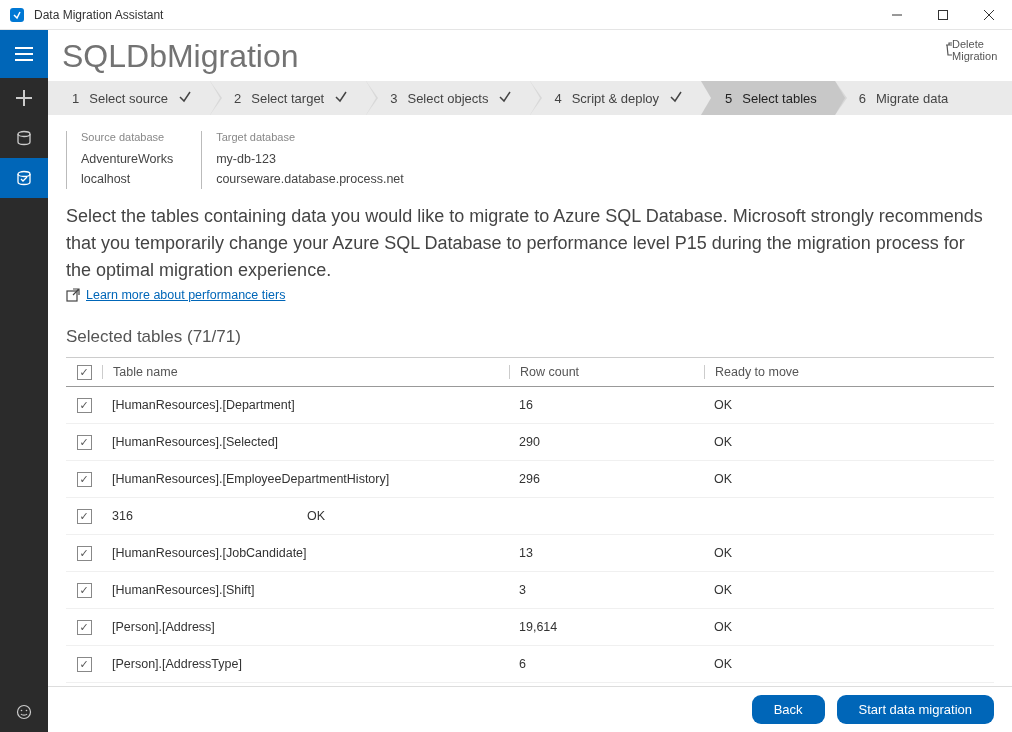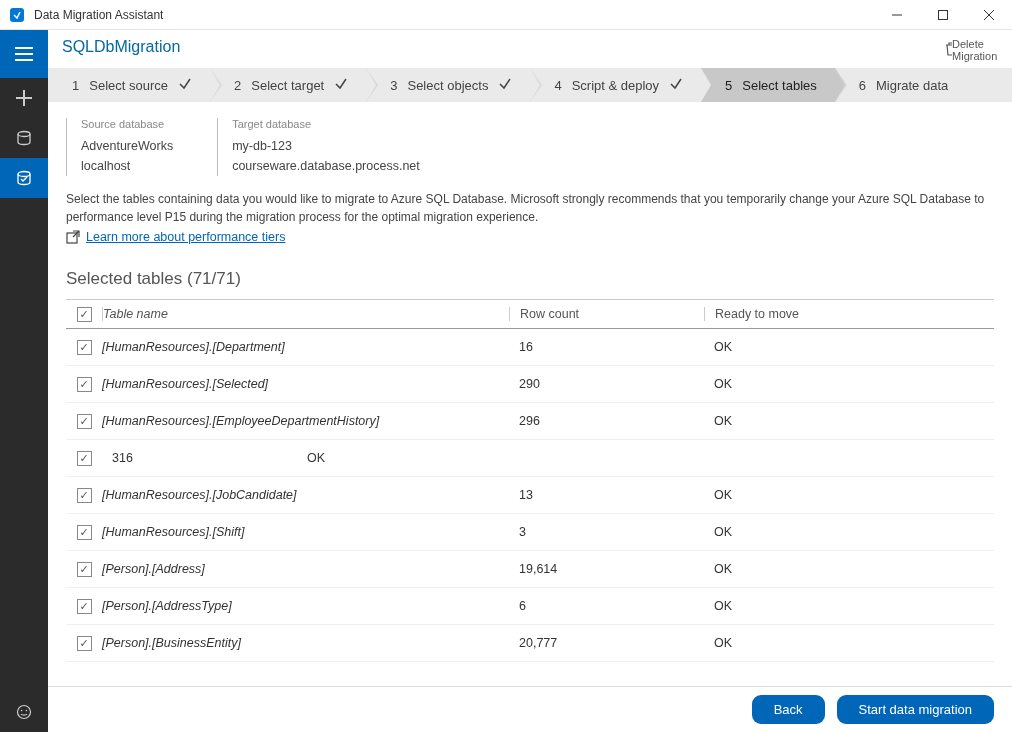--- a/index.html
+++ b/index.html
@@ -18,57 +18,57 @@
 .sidebar .ham { width: 48px; height: 48px; background: #0066b8; display: flex; align-items: center; justify-content: center; color: #fff; cursor: pointer; }
 .sidebar .sbtn { width: 48px; height: 40px; display: flex; align-items: center; justify-content: center; color: #ccc; cursor: pointer; }
 .sidebar .sbtn.active { background: #0066b8; color: #fff; }
 .sidebar .spacer { flex: 1; }
 .sidebar .footer-btn { width: 48px; height: 40px; display: flex; align-items: center; justify-content: center; color: #ccc; cursor: pointer; }
 
 .content { flex: 1; display: flex; flex-direction: column; min-width: 0; }
 
 
 .header { display: flex; align-items: flex-start; padding: 8px 14px 6px 14px; }
-.header h1 { font-size: 16px; font-weight: 400; color: #0369a1; flex: 1; }
+.header h1 { font-size: 32px; font-weight: 400; color: #737373; flex: 1; }
 .delete-migration { display: flex; flex-direction: row; align-items: center; font-size: 11px; color: #555; cursor: pointer; width: 54px; }
 .delete-migration svg { margin-bottom: 2px; }
 
 
 .steps { height: 34px; background: #eaeaea; display: flex; align-items: center; position: relative; overflow: hidden; }
 .step { display: flex; align-items: center; height: 100%; padding: 0 18px 0 24px; font-size: 13px; color: #444; position: relative; white-space: nowrap; }
 .step .num { margin-right: 10px; }
 .step.current { background: #c8c8c8; color: #222; }
 .step .chev { position: absolute; right: -10px; top: 0; width: 0; height: 0; border-top: 17px solid transparent; border-bottom: 17px solid transparent; border-left: 10px solid #eaeaea; z-index: 1; }
 .step.current .chev { border-left-color: #c8c8c8; }
 .step .chev-border { position: absolute; right: -12px; top: 0; width: 0; height: 0; border-top: 17px solid transparent; border-bottom: 17px solid transparent; border-left: 12px solid #d8d8d8; z-index: 0; }
 .step .check { margin-left: 10px; color: #444; }
 
 
 .info { padding: 16px 18px 8px 18px; }
-.db-info { display: flex; gap: 16px; margin-bottom: 14px; }
+.db-info { display: flex; gap: 0; margin-bottom: 14px; }
 .db-col { padding: 0 28px 0 14px; }
 .db-col:first-child { padding-left: 0; border-left: 1px solid #bbb; padding-left: 14px; }
 .db-col { border-left: 1px solid #bbb; }
 .db-col .label { font-size: 11px; color: #888; margin-bottom: 6px; }
 .db-col .val { font-size: 12.5px; color: #444; line-height: 1.6; }
-.instruction { font-size: 12px; color: #444; line-height: 1.5; margin-bottom: 4px; }
+.instruction { font-size: 18px; color: #444; line-height: 1.5; margin-bottom: 4px; }
 .learn-link { font-size: 12.5px; display: inline-flex; align-items: center; gap: 6px; }
 .learn-link a { color: #0066b8; text-decoration: underline; }
 .learn-link svg { color: #444; }
 
 
 .sel-heading { font-size: 17px; color: #555; padding: 14px 18px 10px 18px; font-weight: 400; }
 
 
 .tbl-wrap { flex: 1; overflow: hidden; display: flex; flex-direction: column; padding: 0 18px; min-height: 0; }
 .tbl-head { display: flex; border-top: 1px solid #ccc; border-bottom: 1px solid #999; height: 30px; align-items: center; font-size: 12.5px; color: #555; }
 .tbl-body { flex: 1; overflow-y: auto; }
 .tbl-row { display: flex; height: 37px; align-items: center; border-bottom: 1px solid #f0f0f0; font-size: 12.5px; color: #333; }
 .col-check { width: 36px; display: flex; justify-content: center; }
-.col-name { flex: 1; border-left: 1px solid #ccc; padding-left: 0; font-style: italic; }
+.col-name { flex: 1; border-left: 1px solid #ccc; padding-left: 10px; }
 .col-rowcount { width: 195px; border-left: 1px solid #ccc; padding-left: 10px; }
 .col-ready { width: 290px; border-left: 1px solid #ccc; padding-left: 10px; }
 .tbl-body .col-name, .tbl-body .col-rowcount, .tbl-body .col-ready { border-left: none; }
 .cbox { width: 15px; height: 15px; border: 1px solid #888; display: flex; align-items: center; justify-content: center; color: #555; cursor: pointer; font-size: 11px; }
 
 
 .footer { height: 46px; border-top: 1px solid #ddd; display: flex; align-items: center; justify-content: flex-end; padding: 0 18px; gap: 12px; }
 .btn { padding: 7px 22px; font-size: 13px; cursor: pointer; border: none; }
 .btn-primary { background: #0066b8; color: #fff; border-radius: 9px; }
 

